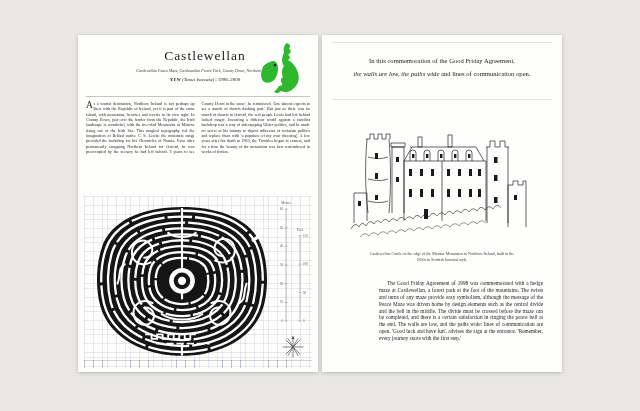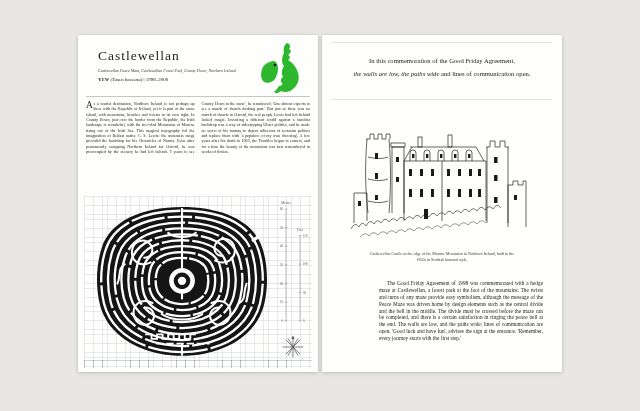--- a/index.html
+++ b/index.html
@@ -11,21 +11,21 @@
   }
   .page{
     position:absolute;top:35px;width:240px;height:337px;
     background:#fefefd;
     box-shadow:0 1px 4px rgba(0,0,0,.18), 0 0 1px rgba(0,0,0,.12);
   }
   #left-page{left:78px;}
   #right-page{left:322px;}
 
   
-  .lp-header{position:absolute;left:20px;top:13px;width:182px;text-align:left;}
+  .lp-header{position:absolute;left:36px;top:13px;width:182px;text-align:center;}
   .lp-title{font-size:13.5px;letter-spacing:1px;font-weight:400;color:#222;}
   .lp-subtitle{font-size:4px;font-style:italic;color:#3a3a3a;margin-top:4px;line-height:1.5;}
   .lp-species{font-size:5px;color:#222;margin-top:3px;}
   .lp-species .sp-name{font-variant:small-caps;font-weight:700;letter-spacing:.3px;}
   .lp-species .sp-latin{font-style:italic;}
   .hrule{position:absolute;height:1px;background:#c6c6c4;}
   #lp-rule{left:8px;top:61px;width:224px;}
   .lp-body{
     position:absolute;left:8px;top:66px;width:224px;height:92px;
     column-count:2;column-gap:7px;

